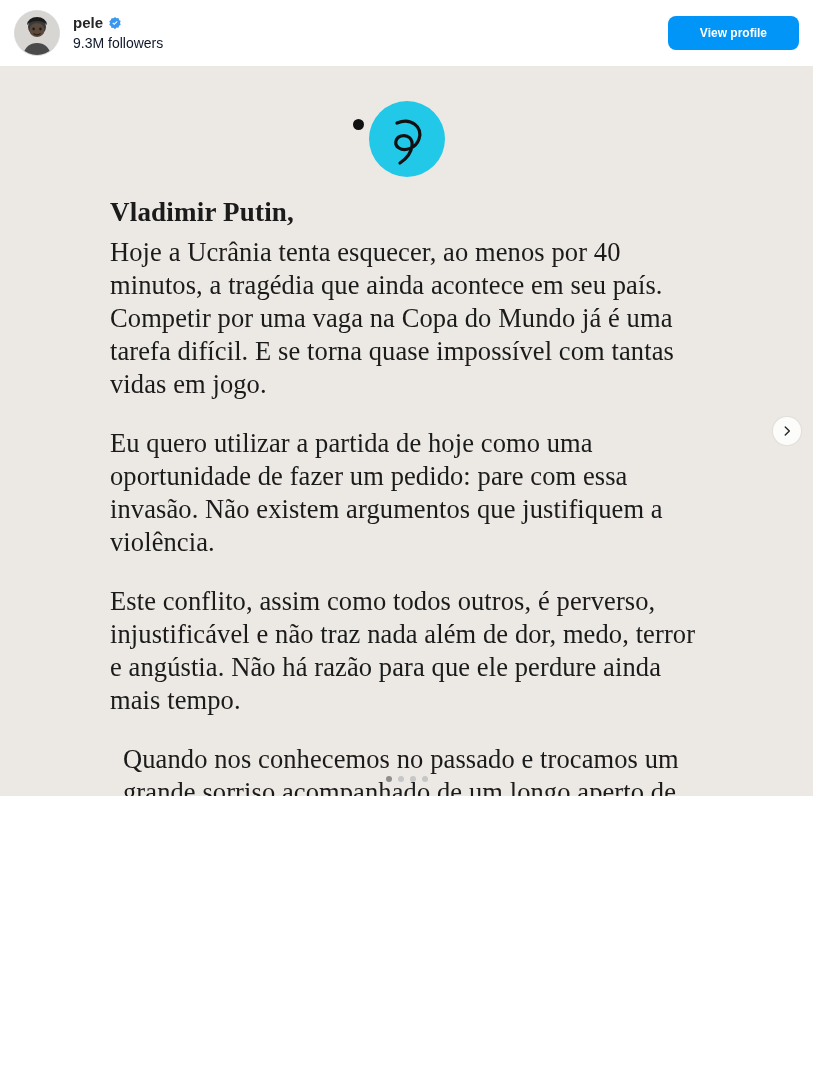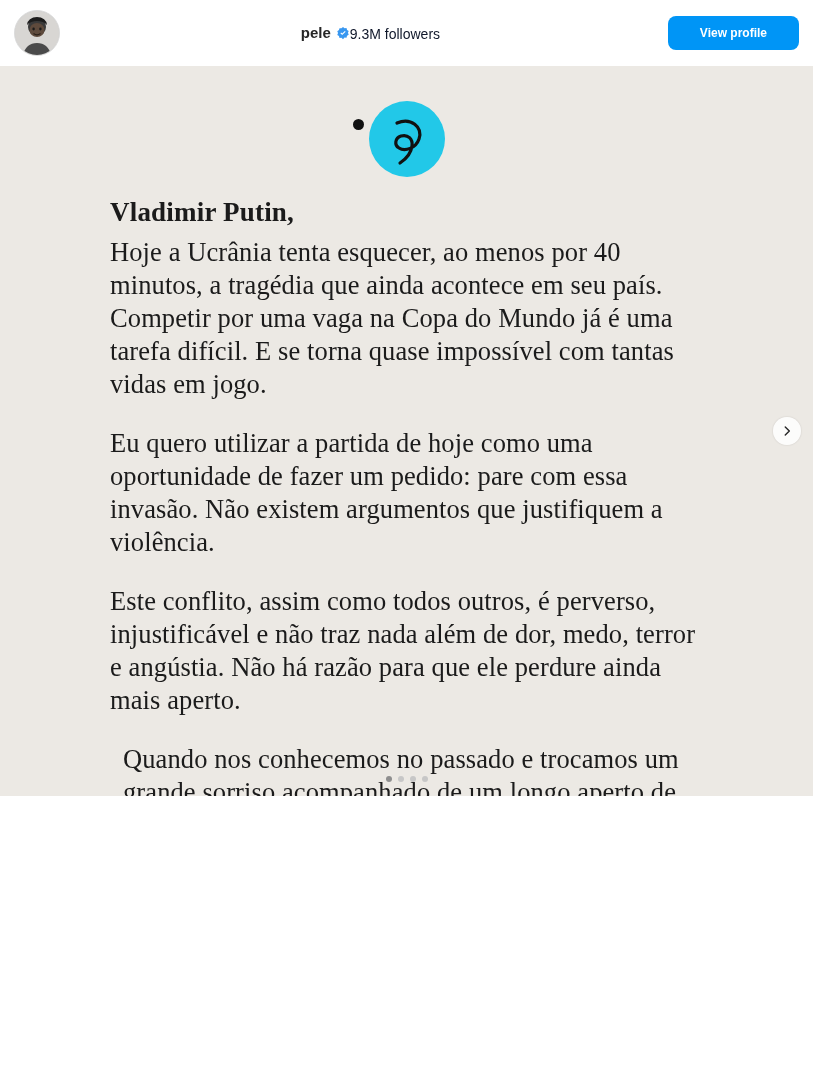--- a/index.html
+++ b/index.html
@@ -41,21 +41,21 @@
     background: #cfcfcf;
     overflow: hidden;
     flex: 0 0 auto;
     position: relative;
   }
   .avatar svg { display: block; }
 
   .user-block {
     margin-left: 13px;
     display: flex;
-    flex-direction: row;
+    flex-direction: column;
     justify-content: center;
     flex: 1 1 auto;
     min-width: 0;
   }
   .name-row {
     display: flex;
     align-items: center;
     gap: 5px;
   }
   .username {
@@ -225,21 +225,21 @@
         <svg width="76" height="76" viewBox="0 0 76 76" aria-hidden="true">
           <path d="M28 22 c14 -6 26 4 22 16 c-3 9 -14 13 -20 9 c-5 -3 -4 -10 2 -12 c7 -2 12 3 11 10 c-1 8 -6 13 -12 17" fill="none" stroke="#111111" stroke-width="3.2" stroke-linecap="round"></path>
         </svg>
       </div>
     </div>
 
     <div class="letter">
       <h1>Vladimir Putin,</h1>
       <p>Hoje a Ucrânia tenta esquecer, ao menos por 40 minutos, a tragédia que ainda acontece em seu país. Competir por uma vaga na Copa do Mundo já é uma tarefa difícil. E se torna quase impossível com tantas vidas em jogo.</p>
       <p>Eu quero utilizar a partida de hoje como uma oportunidade de fazer um pedido: pare com essa invasão. Não existem argumentos que justifiquem a violência.</p>
-      <p>Este conflito, assim como todos outros, é perverso, injustificável e não traz nada além de dor, medo, terror e angústia. Não há razão para que ele perdure ainda mais aperto.</p>
+      <p>Este conflito, assim como todos outros, é perverso, injustificável e não traz nada além de dor, medo, terror e angústia. Não há razão para que ele perdure ainda mais tempo.</p>
       <p>Quando nos conhecemos no passado e trocamos um grande sorriso acompanhado de um longo aperto de mão, era inimaginável que poderíamos um dia estar tão divididos quanto estamos hoje.</p>
     </div>
 
     <div class="next-arrow">
       <svg width="14" height="14" viewBox="0 0 24 24" aria-hidden="true">
         <path d="M9 5l7 7-7 7" fill="none" stroke="#262626" stroke-width="2.4" stroke-linecap="round" stroke-linejoin="round"></path>
       </svg>
     </div>
 
     <div class="dots">

